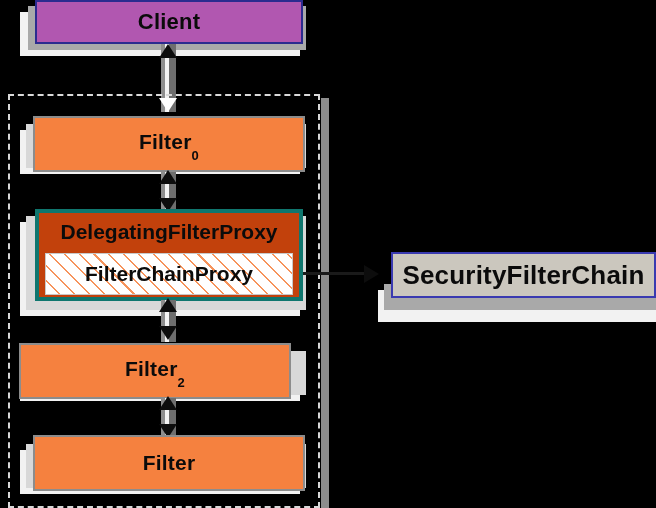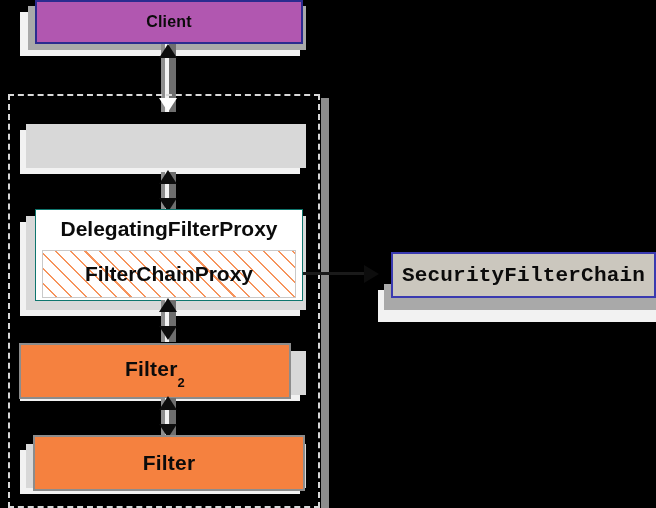--- a/index.html
+++ b/index.html
@@ -38,60 +38,59 @@
     display: flex;
     align-items: center;
     justify-content: center;
     font-weight: bold;
     color: #0b0b0b;
     letter-spacing: 0.2px;
   }
   .node-client {
     background: #b157b0;
     border: 2px solid #2b2b8f;
-    font-size: 16px;
+    font-size: 22px;
   }
   .node-orange {
     background: #f5813f;
     border: 2px solid #f5813f;
     outline: 2px solid #8c8c8c;
     outline-offset: 0px;
     font-size: 21px;
   }
   .node-security {
     background: #cbc7be;
     border: 2px solid #3a3ab0;
-    font-size: 21px;
-    font-family: Liberation Mono, monospace;
+    font-size: 26px;
   }
 
   
   .dfp-outer {
     position: absolute;
     box-sizing: border-box;
-    background: #ffffff;
-    border: 1px solid #0f766e;
+    background: #c2410c;
+    border: 4px solid #0f766e;
     padding-left: 6px;
   }
   .dfp-title {
     position: absolute;
     left: 0; right: 0; top: 0;
     height: 38px;
     display: flex;
     align-items: center;
     justify-content: center;
     font-weight: bold;
     font-size: 21px;
     color: #0b0b0b;
   }
   .dfp-inner {
     position: absolute;
     left: 6px; right: 6px;
     top: 40px;
-    height: 48px;
+    height: 42px;
     box-sizing: border-box;
     background: #ffffff;
     border: 1px solid #c9c9c9;
     background-image: repeating-linear-gradient(
         45deg,
         rgba(245,129,63,0) 0px,
         rgba(245,129,63,0) 9px,
         rgba(245,129,63,0.85) 9px,
         rgba(245,129,63,0.85) 10.5px);
     display: flex;
@@ -190,20 +189,23 @@
 
   <div class="arrow-shaft" style="left:161px; top:44px; width:15px; height:68px;"></div>
   <div class="head-up" style="left:159px; top:44px;"></div>
   <div class="head-down-open" style="left:159px; top:98px;"></div>
 
   <div class="dashed-shadow" style="left:321px; top:98px; width:8px;   height:410px;"></div>
   <div class="dashed-box" style="left:8px; top:94px; width:312px; height:414px;"></div>
 
   <div class="shadow-far" style="left:20px; top:130px; width:280px; height:44px;"></div>
   <div class="shadow-mid" style="left:26px; top:124px; width:280px; height:44px;"></div>
+  <div class="node node-orange" style="left:35px; top:118px; width:268px; height:52px;">
+    <span><span>Filter</span><span class="sub">0</span></span>
+  </div>
 
   <div class="arrow-shaft" style="left:161px; top:172px; width:15px; height:40px;"></div>
   <div class="head-up" style="left:159px; top:170px;"></div>
   <div class="head-down" style="left:159px; top:198px;"></div>
 
   <div class="shadow-far" style="left:20px; top:222px; width:280px; height:94px;"></div>
   <div class="shadow-mid" style="left:26px; top:216px; width:280px; height:94px;"></div>
   <div class="dfp-outer" style="left:35px; top:209px; width:268px; height:92px;">
     <div class="dfp-title">DelegatingFilterProxy</div>
     <div class="dfp-inner">

